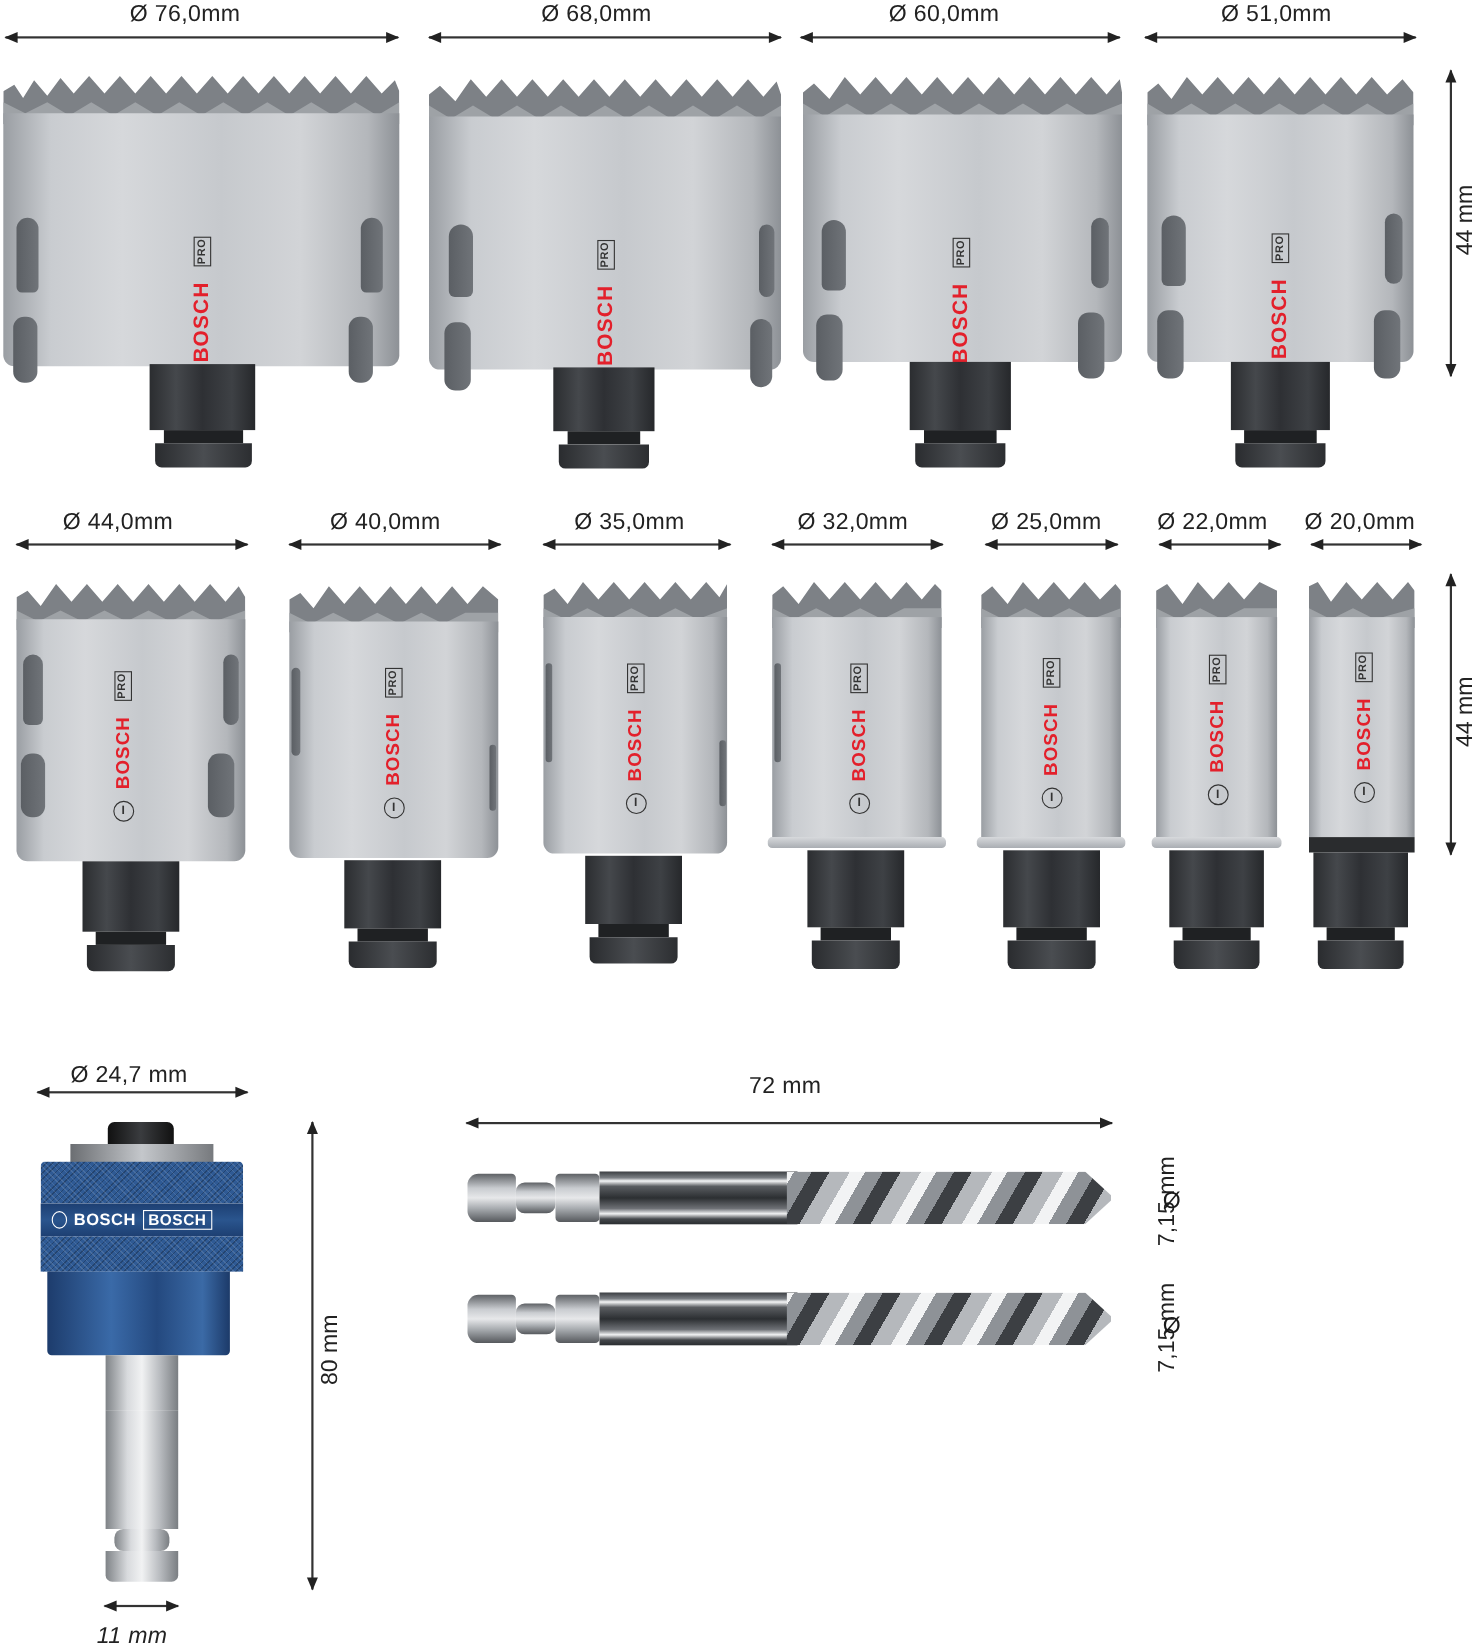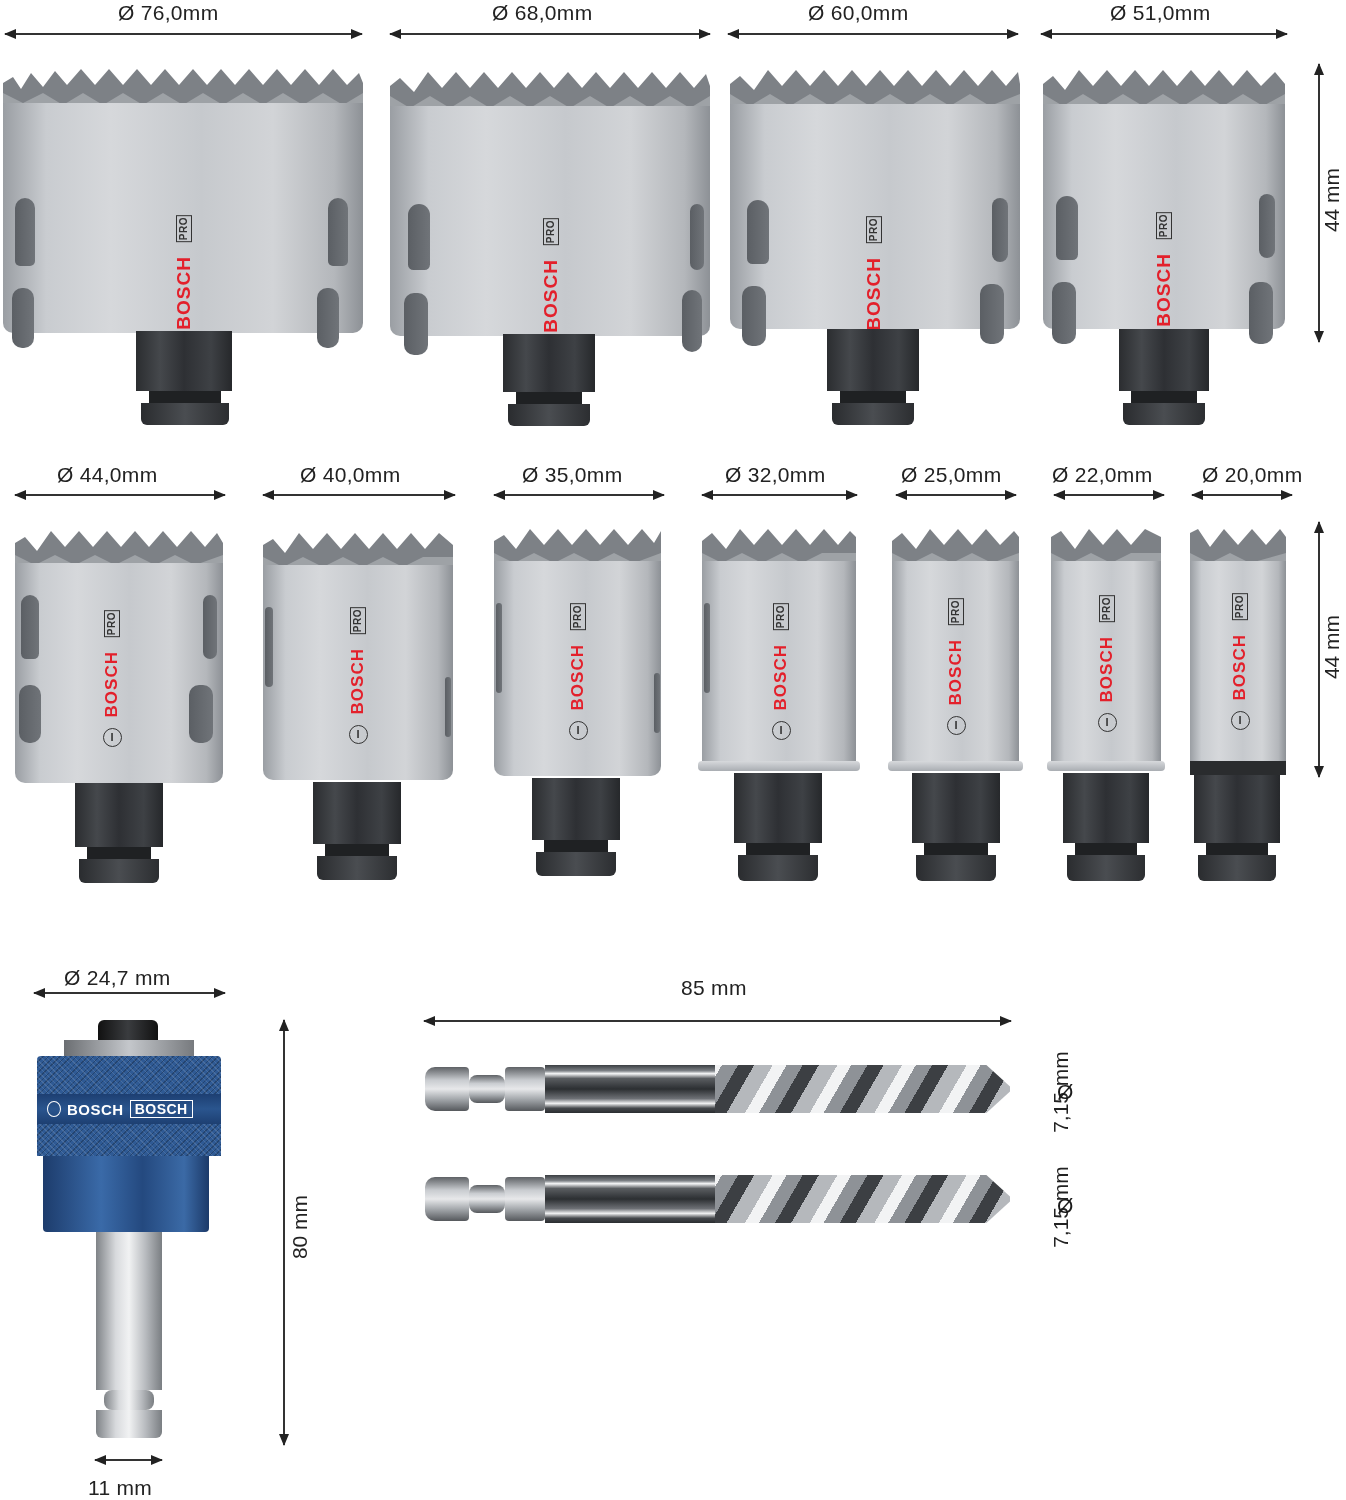--- a/index.html
+++ b/index.html
@@ -178,21 +178,21 @@
 
   <div class="dim-label" style="left:725px;top:463px;">Ø 32,0mm</div>
   <div class="hline" style="left:702px;top:494px;width:155px;"></div>
 
   <div class="dim-label" style="left:901px;top:463px;">Ø 25,0mm</div>
   <div class="hline" style="left:896px;top:494px;width:120px;"></div>
 
   <div class="dim-label" style="left:1052px;top:463px;">Ø 22,0mm</div>
   <div class="hline" style="left:1054px;top:494px;width:110px;"></div>
 
-  <div class="dim-label" style="left:1186px;top:463px;margin-left:16px;">Ø 20,0mm</div>
+  <div class="dim-label" style="left:1186px;top:463px;">Ø 20,0mm</div>
   <div class="hline" style="left:1192px;top:494px;width:100px;"></div>
 
   <div class="vline" style="left:1318px;top:522px;height:255px;"></div>
   <div class="vlabel" style="left:1300px;top:635px;">44 mm</div>
 </div>
 
 <div class="saw" style="left:15px;top:525px;width:208px;height:362px;">
   <svg class="teeth" width="208" height="48" viewBox="0 0 208 48">
     <path d="M0,18 L10,12 22,26 36,6 50,22 64,6 78,22 92,6 106,22 120,6 134,22 148,6 162,22 176,6 190,22 202,8 208,18 L208,48 0,48 Z" fill="#7d8186"></path>
     <path d="M0,30 L20,40 40,30 60,40 80,30 100,40 120,30 140,40 160,30 180,40 208,30 L208,48 0,48 Z" fill="#9ea2a6"></path>
@@ -347,25 +347,25 @@
   <div class="abs adapter-lower" style="left:43px;top:1156px;width:166px;height:76px;"></div>
   <div class="abs hexshank" style="left:96px;top:1232px;width:66px;height:50px;"></div>
   <div class="abs hexshank" style="left:96px;top:1282px;width:66px;height:108px;"></div>
   <div class="abs hexshank" style="left:104px;top:1390px;width:50px;height:20px;border-radius:8px;"></div>
   <div class="abs hexshank" style="left:96px;top:1410px;width:66px;height:28px;border-radius:0 0 6px 6px;"></div>
 
   <div class="vline" style="left:283px;top:1020px;height:425px;"></div>
   <div class="vlabel" style="left:268px;top:1215px;">80 mm</div>
 
   <div class="hline" style="left:95px;top:1459px;width:67px;"></div>
-  <div class="dim-label" style="left:88px;top:1476px;">11 mm</div>
+  <div class="dim-label" style="left:88px;top:1476px;font-style:italic;">11 mm</div>
 </div>
 
 <div>
-  <div class="dim-label" style="left:681px;top:976px;">85 mm</div>
+  <div class="dim-label" style="left:681px;top:976px;">72 mm</div>
   <div class="hline" style="left:424px;top:1020px;width:587px;"></div>
 
   <div class="abs" style="left:425px;top:1065px;width:585px;height:48px;">
     <div class="abs bit-hex" style="left:0;top:2px;width:44px;height:44px;border-radius:10px 4px 4px 10px;"></div>
     <div class="abs bit-hex" style="left:44px;top:10px;width:36px;height:28px;border-radius:8px;"></div>
     <div class="abs bit-hex" style="left:80px;top:2px;width:40px;height:44px;"></div>
     <div class="abs bit-shaft" style="left:120px;top:0;width:180px;height:48px;"></div>
     <div class="abs bit-flute" style="left:290px;top:0;width:295px;height:48px;"></div>
   </div>
   <div class="vlabel" style="left:1020px;top:1080px;">7,15 mm</div>

